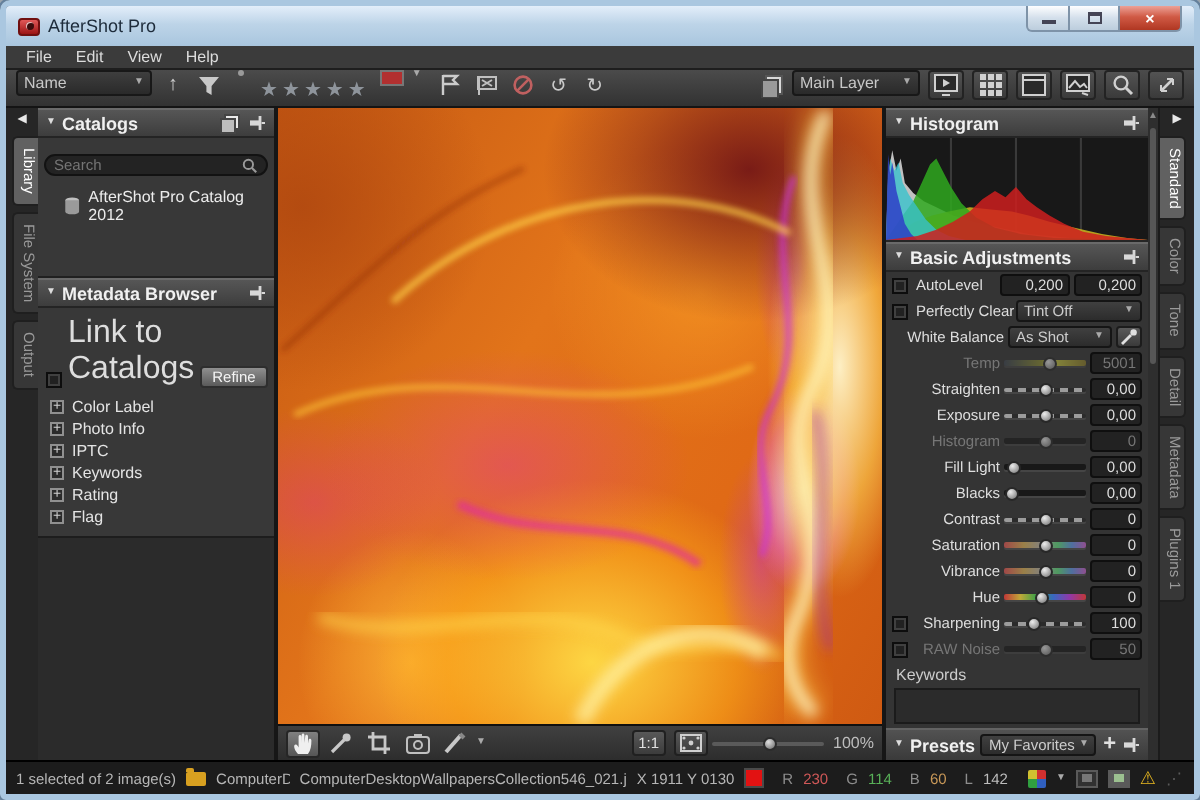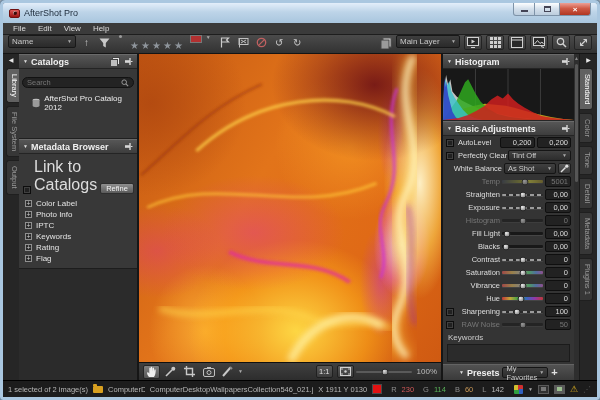--- a/index.html
+++ b/index.html
@@ -102,21 +102,21 @@
   .trk.dimmed{opacity:.55;}
   .sl-thumb{position:absolute;top:50%;transform:translate(-50%,-50%);width:7px;height:7px;border-radius:50%;
             background:radial-gradient(circle at 35% 30%,#ececec,#949494 70%,#676767);border:1px solid #282828;}
   .vbox{width:26px;flex:none;height:11px;background:#222;border:1px solid #0f0f0f;border-radius:2px;font-size:7.5px;color:#dedede;
         display:flex;align-items:center;justify-content:flex-end;padding:0 2px;}
   .vbox.dis{color:#767676;}
   .adj-dd{height:11px;background:linear-gradient(#404040,#2c2c2c);border:1px solid #151515;border-radius:2px;display:flex;align-items:center;font-size:7.5px;color:#cccccc;padding:0 3px;gap:2px;}
   .wb-eyebtn{width:13px;height:11px;flex:none;background:linear-gradient(#5a5a5a,#3a3a3a);border:1px solid #1c1c1c;border-radius:2px;display:flex;align-items:center;justify-content:center;}
   .kw-label{font-size:8px;color:#cccccc;padding:2px 5px 0;flex:none;}
   .kw-box{flex:1;margin:2px 4px;background:#2b2b2b;border:1px solid #1b1b1b;min-height:8px;}
-  .presets{height:16px;flex:none;background:linear-gradient(#525252,#3a3a3a);border-top:1px solid #636363;display:flex;align-items:center;gap:3px;padding:0 16px;color:#f0f0f0;font-size:9px;font-weight:bold;}
+  .presets{height:16px;flex:none;background:linear-gradient(#525252,#3a3a3a);border-top:1px solid #636363;display:flex;align-items:center;gap:3px;padding:0 4px;color:#f0f0f0;font-size:9px;font-weight:bold;}
   .presets .adj-dd{width:58px;font-weight:normal;}
   .plusbtn{color:#e0e0e0;font-size:11px;font-weight:bold;line-height:1;margin-left:auto;}
   
   .rstrip{width:23px;flex:none;background:#262626;display:flex;}
   .rscroll{width:6px;flex:none;background:#2e2e2e;border-right:1px solid #1b1b1b;display:flex;flex-direction:column;align-items:center;}
   .rs-up{color:#8a8a8a;font-size:5px;line-height:1;padding-top:2px;}
   .rs-thumb{width:3px;height:118px;background:#565656;border-radius:2px;margin-top:3px;}
   .rtabs{flex:1;display:flex;flex-direction:column;gap:3px;padding-top:1px;}
   
   .statusbar{height:17px;flex:none;background:#1c1c1c;border-top:1px solid #000;display:flex;align-items:center;gap:5px;padding:0 5px;font-size:7.5px;color:#b6b6b6;white-space:nowrap;}

